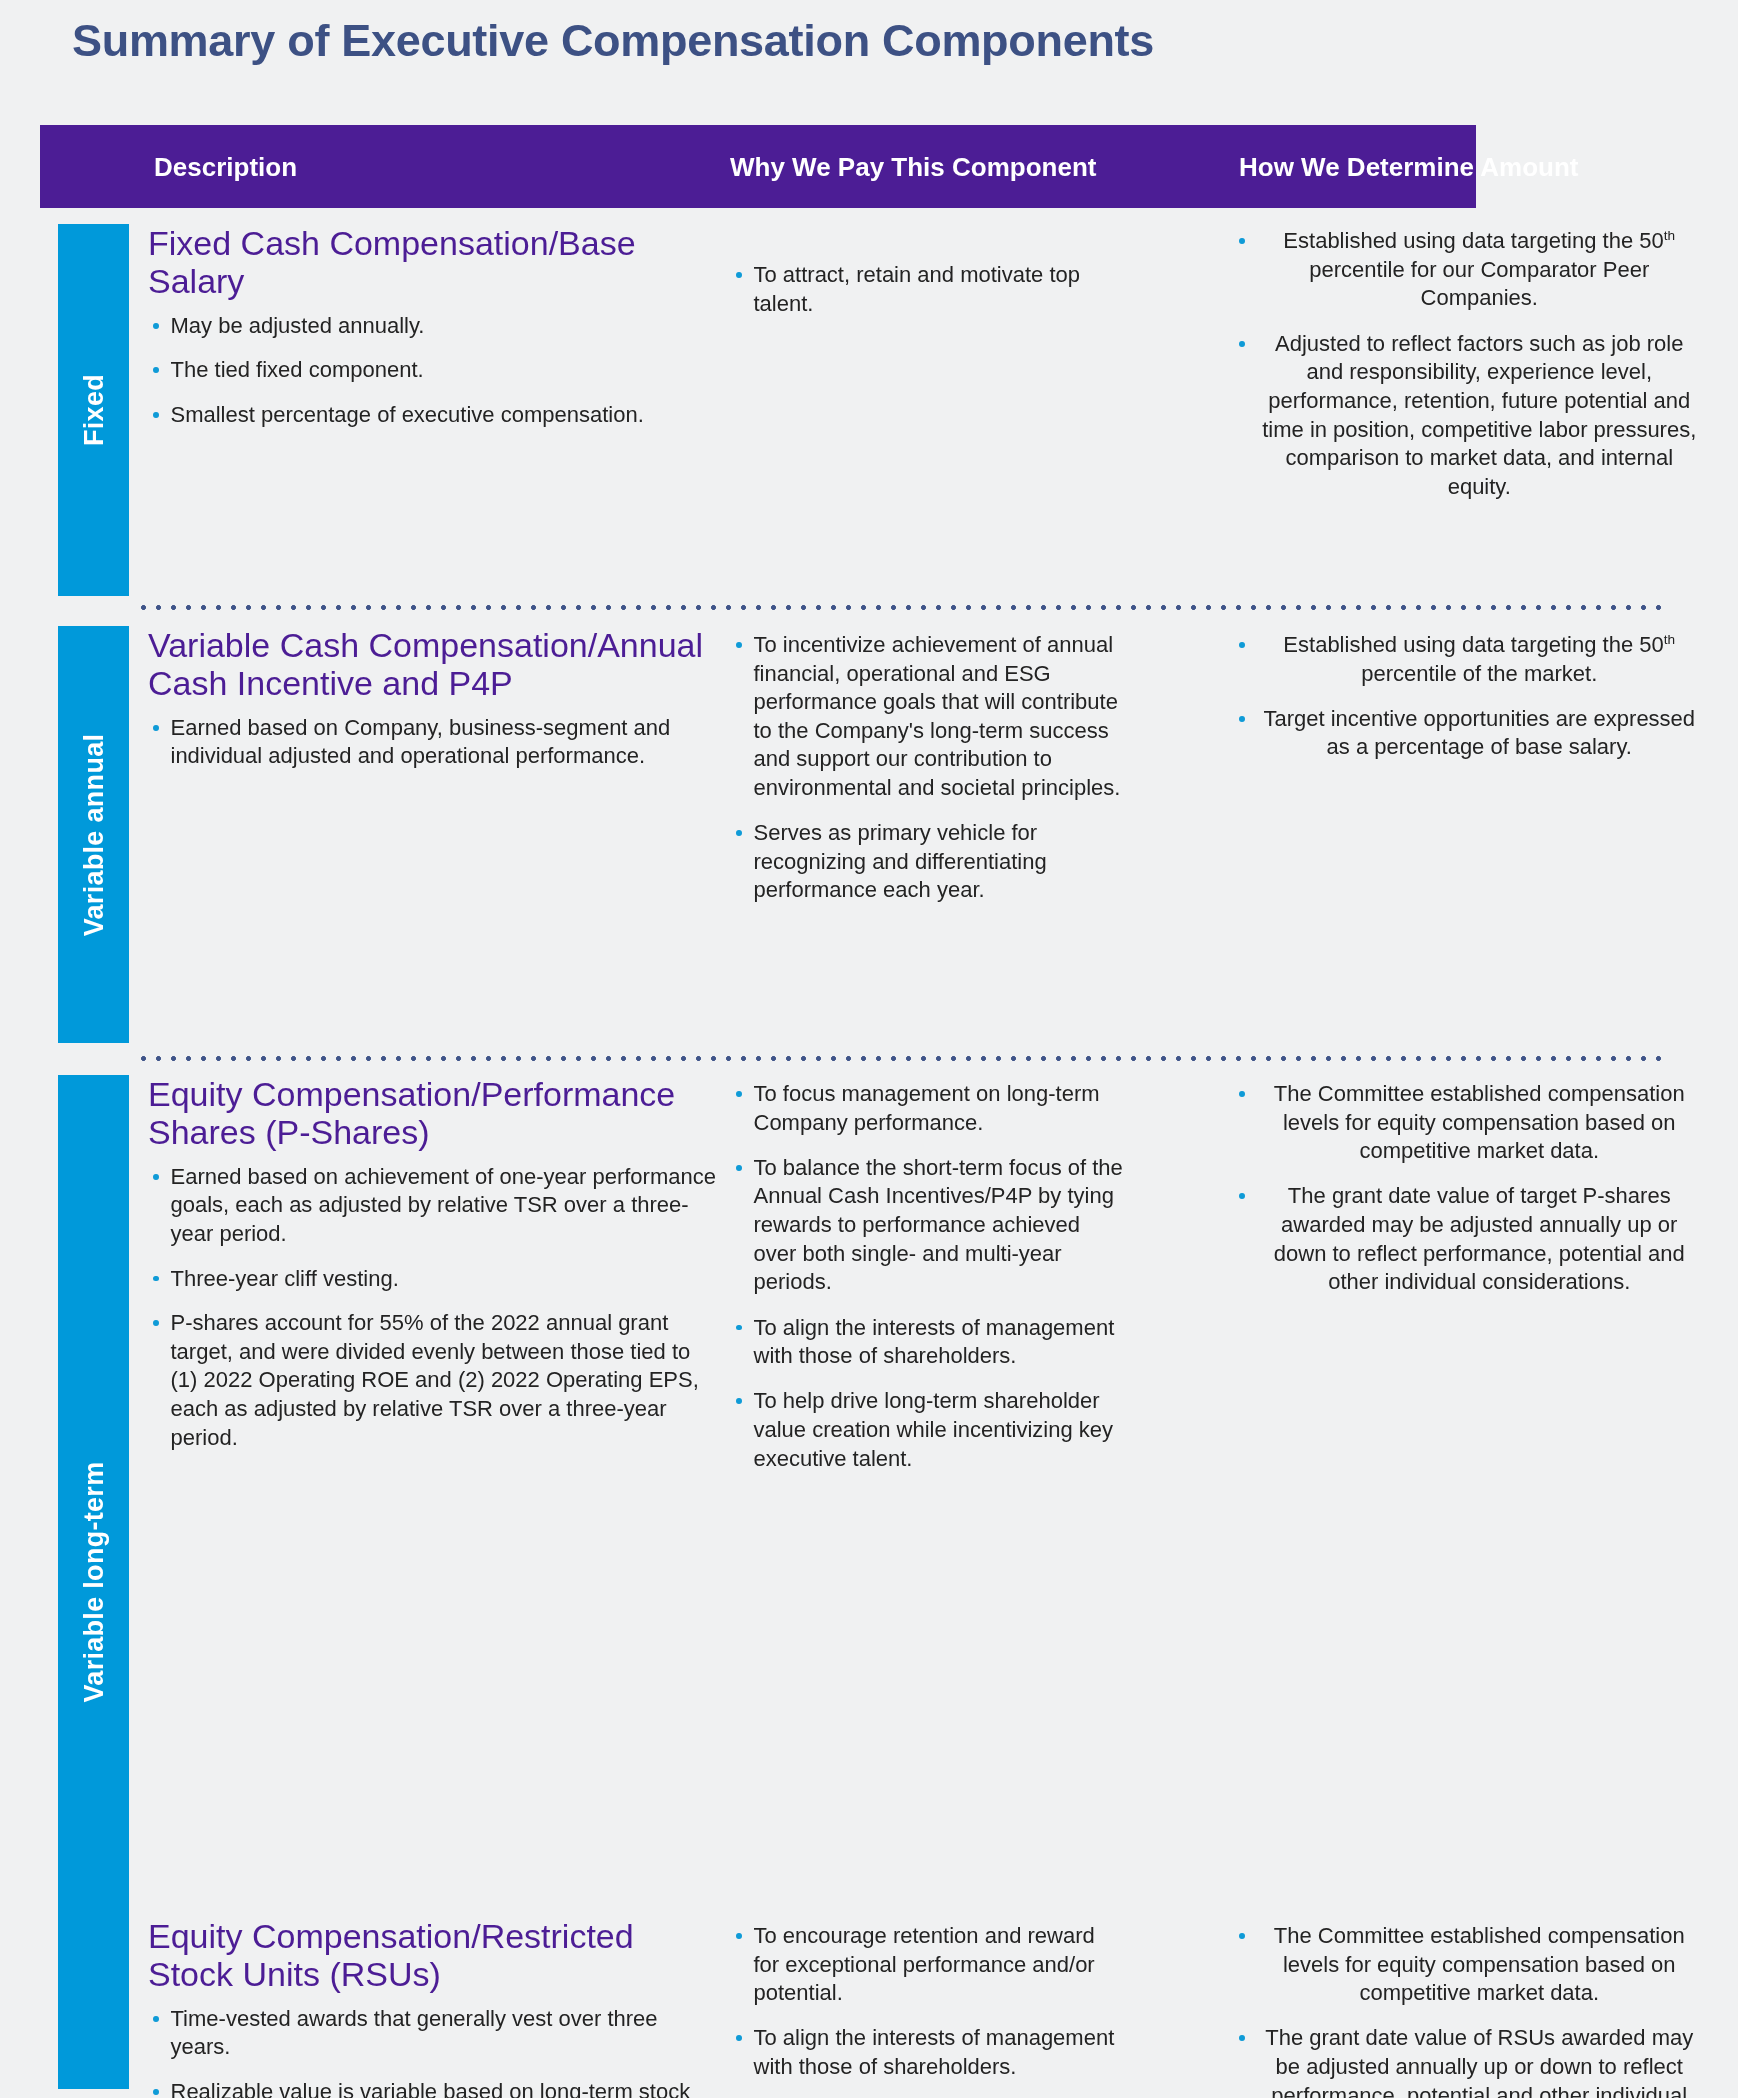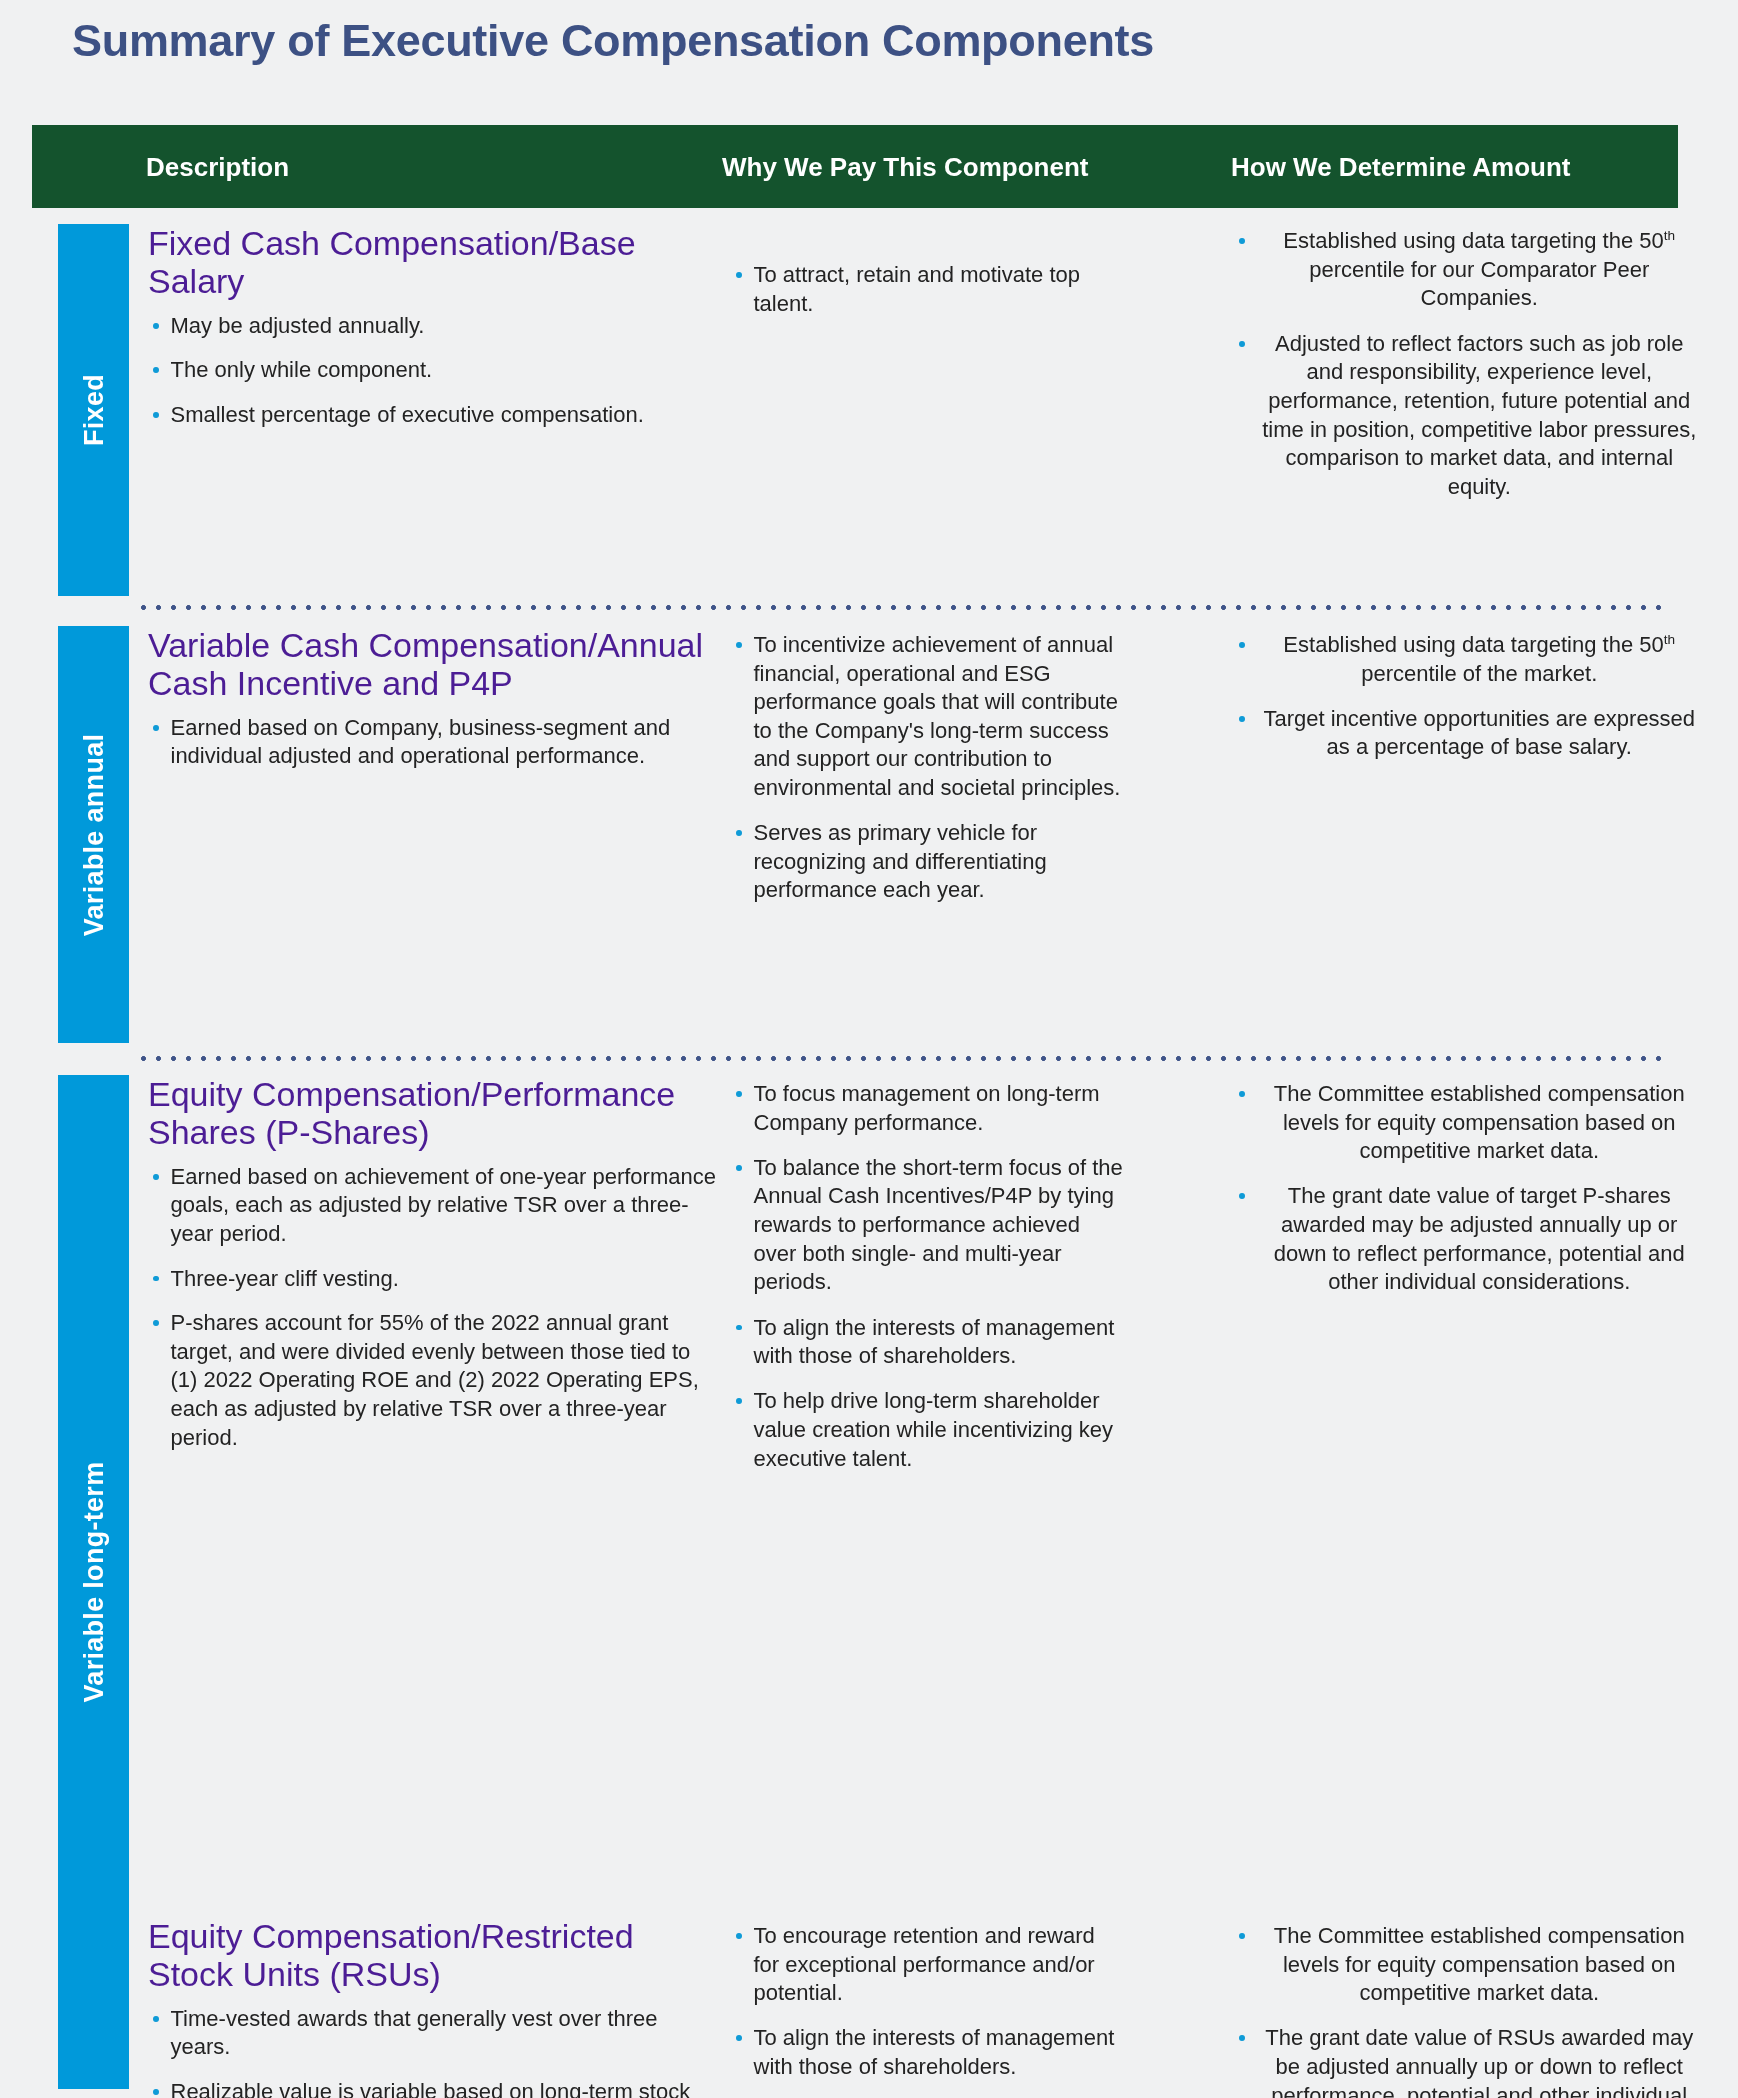--- a/index.html
+++ b/index.html
@@ -31,25 +31,25 @@
     font-size: 45px;
     font-weight: bold;
     color: #3d5184;
     letter-spacing: -0.3px;
     white-space: nowrap;
   }
 
   
   .header-band {
     position: absolute;
-    left: 32px;
+    left: 40px;
     top: 125px;
-    width: 1646px;
+    width: 1436px;
     height: 83px;
-    background: #14532d;
+    background: #4c1d95;
   }
   .header-band .col-head {
     position: absolute;
     top: 27px;
     color: #ffffff;
     font-size: 26px;
     font-weight: bold;
     white-space: nowrap;
   }
   .head-desc { left: 114px; }
@@ -164,21 +164,21 @@
 
   <div class="section" id="section-0" style="top:224px; height:372px;">
     <div class="railbar" style="height:372px;">
       <span class="rail-label">Fixed</span>
     </div>
     <div class="cols">
       <div class="col col-1">
         <div class="sub-title">Fixed Cash Compensation/Base Salary</div>
         <ul class="bullets">
           <li>May be adjusted annually.</li>
-          <li>The only while component.</li>
+          <li>The tied fixed component.</li>
           <li>Smallest percentage of executive compensation.</li>
         </ul>
       </div>
       <div class="col col-2" style="padding-top:3.3px;margin-top:34px;">
         <ul class="bullets">
           <li>To attract, retain and motivate top talent.</li>
         </ul>
       </div>
       <div class="col col-3" style="padding-top:3.3px;">
         <ul class="bullets">

